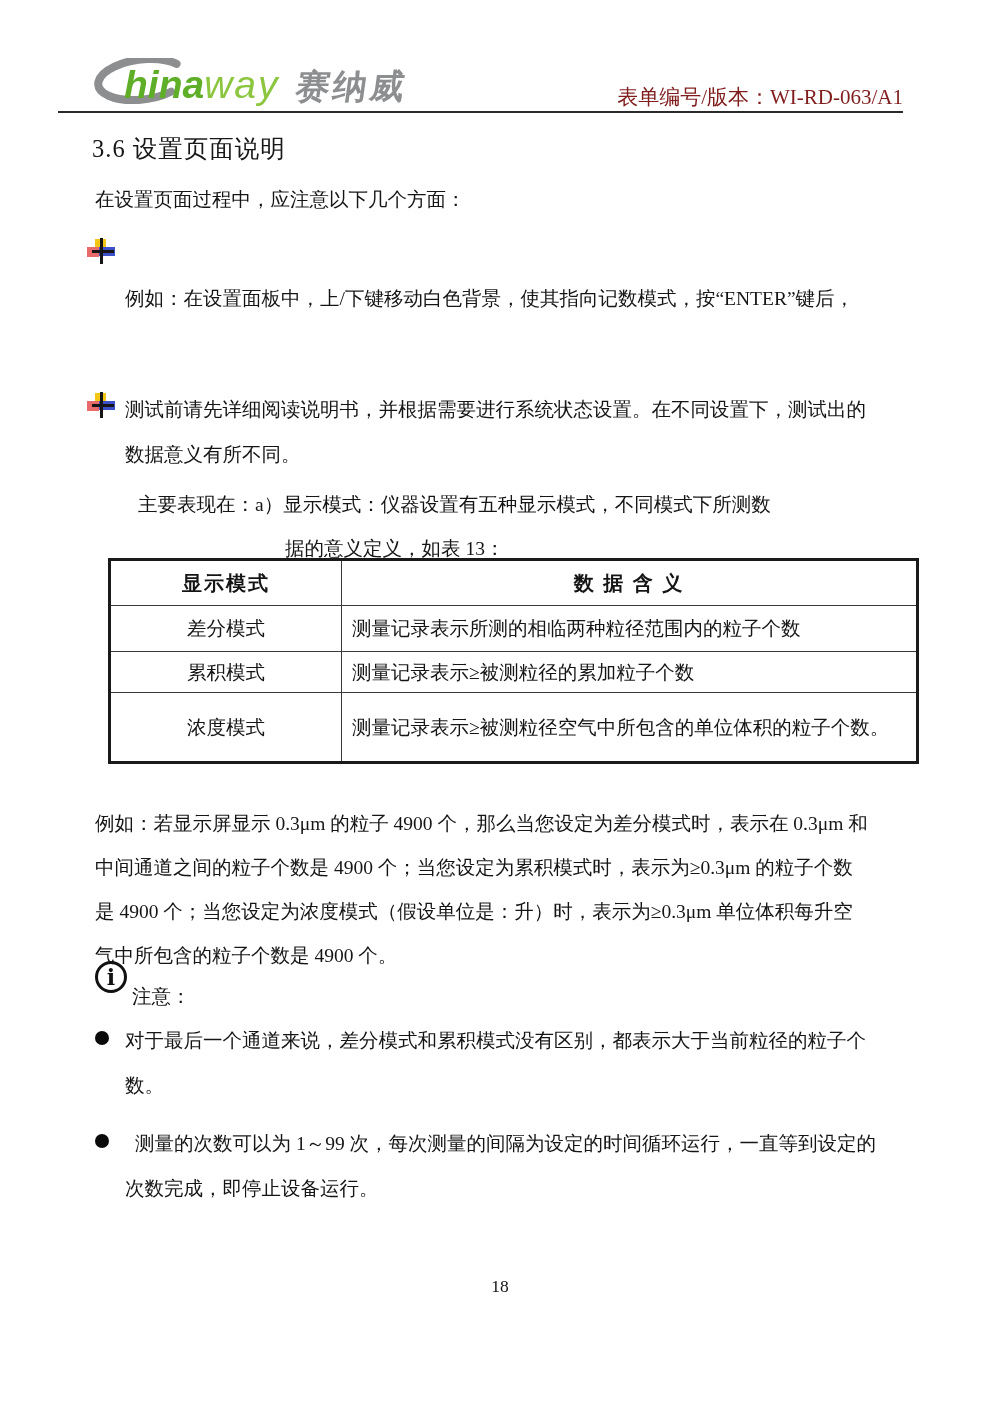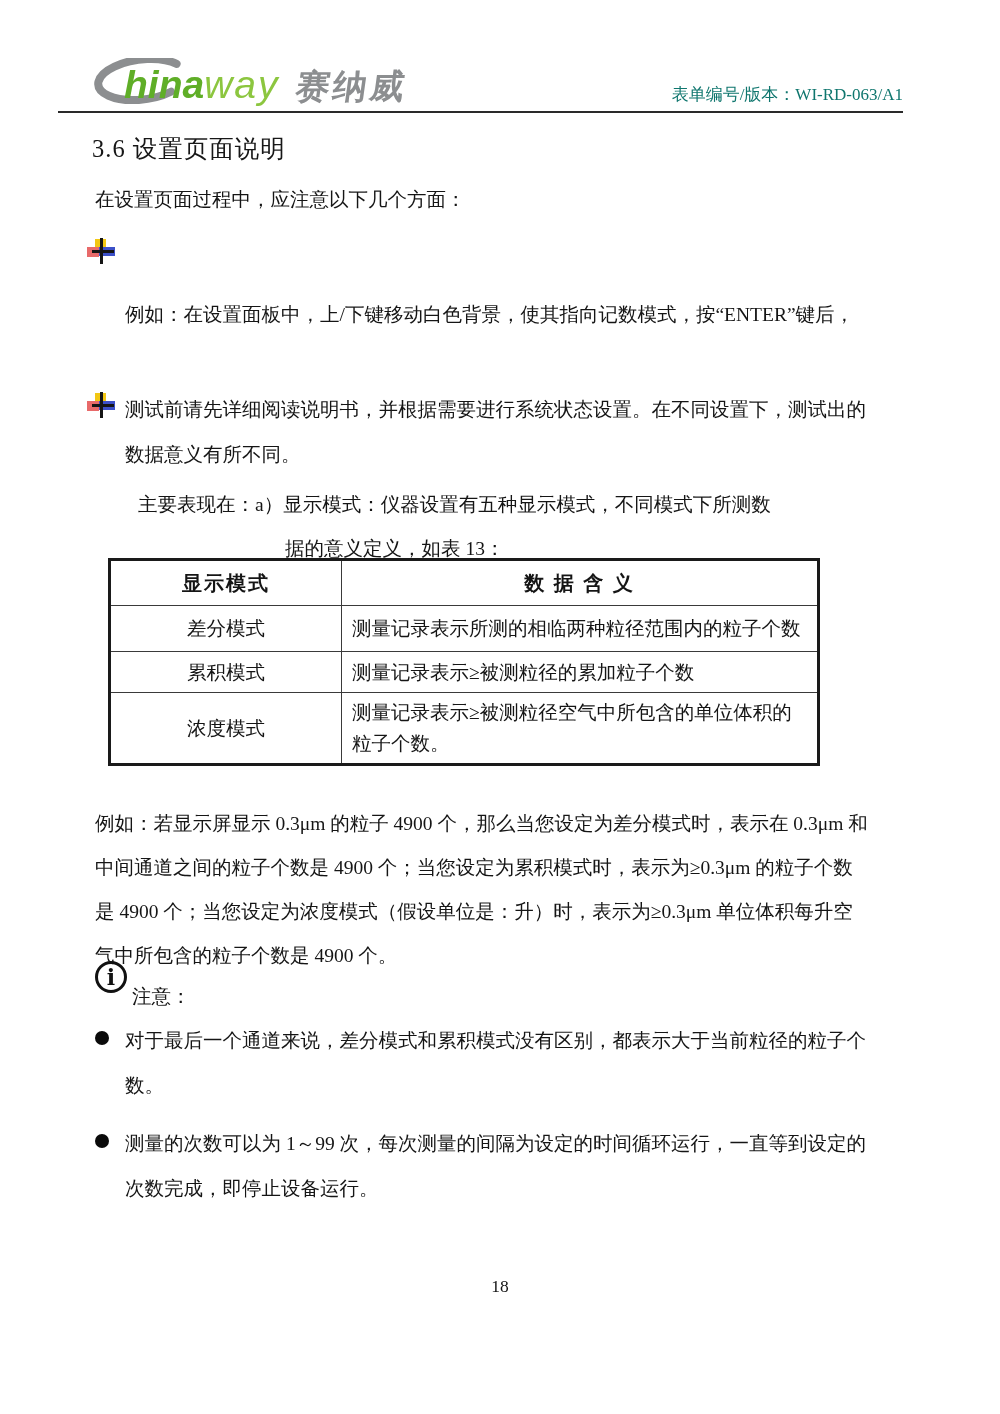--- a/index.html
+++ b/index.html
@@ -16,39 +16,39 @@
   
   .logo{left:86px;top:56px;display:flex;align-items:flex-end;height:54px;}
   .logo-swoosh{position:absolute;left:0;top:2px;}
   .logo-text{position:relative;margin-left:38px;display:flex;align-items:baseline;
     font-family:"Liberation Sans","DejaVu Sans",sans-serif;}
   .logo-hina{font-size:39px;font-weight:bold;font-style:italic;color:var(--logo-green-dark);letter-spacing:0px;}
   .logo-way{font-size:39px;font-style:italic;font-weight:normal;color:var(--logo-green-light);letter-spacing:2px;}
   .logo-cn{font-size:34px;font-weight:bold;color:var(--logo-gray);margin-left:16px;transform:skewX(-8deg);letter-spacing:3px;}
 
   
-  .doc-code{top:83px;right:97px;font-size:17px;color:#0f766e;}
+  .doc-code{top:83px;right:97px;font-size:21px;color:#7f1d1d;}
   .head-rule{left:58px;top:111px;width:845px;border-top:2.5px solid #2a2a2a;height:0;}
 
   
   .h1{left:92px;top:132px;font-size:24.5px;letter-spacing:1px;color:#171717;}
   .intro{left:95px;top:177px;font-size:20px;}
 
   .body-line{font-size:19.5px;line-height:45px;white-space:nowrap;color:#151515;}
 
   .marker{position:absolute;width:30px;height:28px;}
   .marker .sq{position:absolute;}
   .marker .y{left:9px;top:1px;width:11px;height:10px;background:#f2c713;}
   .marker .r{left:1px;top:9px;width:12px;height:10px;background:#e86a6a;}
   .marker .b{left:13px;top:9px;width:16px;height:9px;background:#3c50c8;}
   .marker .v{left:14px;top:0;width:3px;height:26px;background:#151515;}
   .marker .h{left:6px;top:12px;width:22px;height:3px;background:#151515;}
 
   
-  .mode-table{left:108px;top:558px;width:712px;border-collapse:collapse;
+  .mode-table{left:108px;top:558px;width:811px;border-collapse:collapse;
     border:3px solid #1a1a1a;font-size:19.5px;color:#151515;}
   .mode-table td,.mode-table th{border:1.5px solid #3a3a3a;vertical-align:middle;}
   .mode-table th{font-family:"Liberation Sans","DejaVu Sans",sans-serif;font-weight:bold;
     font-size:20px;text-align:center;letter-spacing:2px;}
   .col-mode{width:228px;text-align:center;}
   .col-meaning{padding:4px 10px;line-height:31px;text-align:left;}
   .row-h{height:46px;}
   .row-1{height:46px;}
   .row-2{height:41px;}
   .row-3{height:70px;}
@@ -86,21 +86,21 @@
   <div class="abs h1">3.6 设置页面说明</div>
   <div class="abs intro body-line">在设置页面过程中，应注意以下几个方面：</div>
 
   <div class="marker" style="left:86px;top:238px;">
     <span class="sq y"></span>
       <span class="sq r"></span>
       <span class="sq b"></span>
       <span class="sq v"></span>
       <span class="sq h"></span>
   </div>
-  <div class="abs body-line" style="left:125px;top:292px;">例如：在设置面板中，上/下键移动白色背景，使其指向记数模式，按“ENTER”键后，</div>
+  <div class="abs body-line" style="left:125px;top:276px;">例如：在设置面板中，上/下键移动白色背景，使其指向记数模式，按“ENTER”键后，</div>
 
   <div class="marker" style="left:86px;top:392px;">
     <span class="sq y"></span>
       <span class="sq r"></span>
       <span class="sq b"></span>
       <span class="sq v"></span>
       <span class="sq h"></span>
   </div>
   <div class="abs body-line" style="left:125px;top:387px;">测试前请先详细阅读说明书，并根据需要进行系统状态设置。在不同设置下，测试出的</div>
   <div class="abs body-line" style="left:125px;top:432px;">数据意义有所不同。</div>
@@ -134,18 +134,18 @@
   <div class="abs body-line" style="left:95px;top:933px;">气中所包含的粒子个数是 4900 个。</div>
 
   <div class="abs info-icon">i</div>
   <div class="abs body-line notice-label">注意：</div>
 
   <span class="dot" style="left:95px;top:1031px;"></span>
   <div class="abs body-line" style="left:125px;top:1018px;">对于最后一个通道来说，差分模式和累积模式没有区别，都表示大于当前粒径的粒子个</div>
   <div class="abs body-line" style="left:125px;top:1063px;">数。</div>
 
   <span class="dot" style="left:95px;top:1134px;"></span>
-  <div class="abs body-line" style="left:125px;top:1121px;font-family:Liberation Serif, serif;">测量的次数可以为 1～99 次，每次测量的间隔为设定的时间循环运行，一直等到设定的</div>
+  <div class="abs body-line" style="left:135px;top:1121px;font-family:Liberation Serif, serif;">测量的次数可以为 1～99 次，每次测量的间隔为设定的时间循环运行，一直等到设定的</div>
   <div class="abs body-line" style="left:125px;top:1166px;">次数完成，即停止设备运行。</div>
 
   <div class="abs page-num">18</div>
 
 </div>
 
 </body></html>

